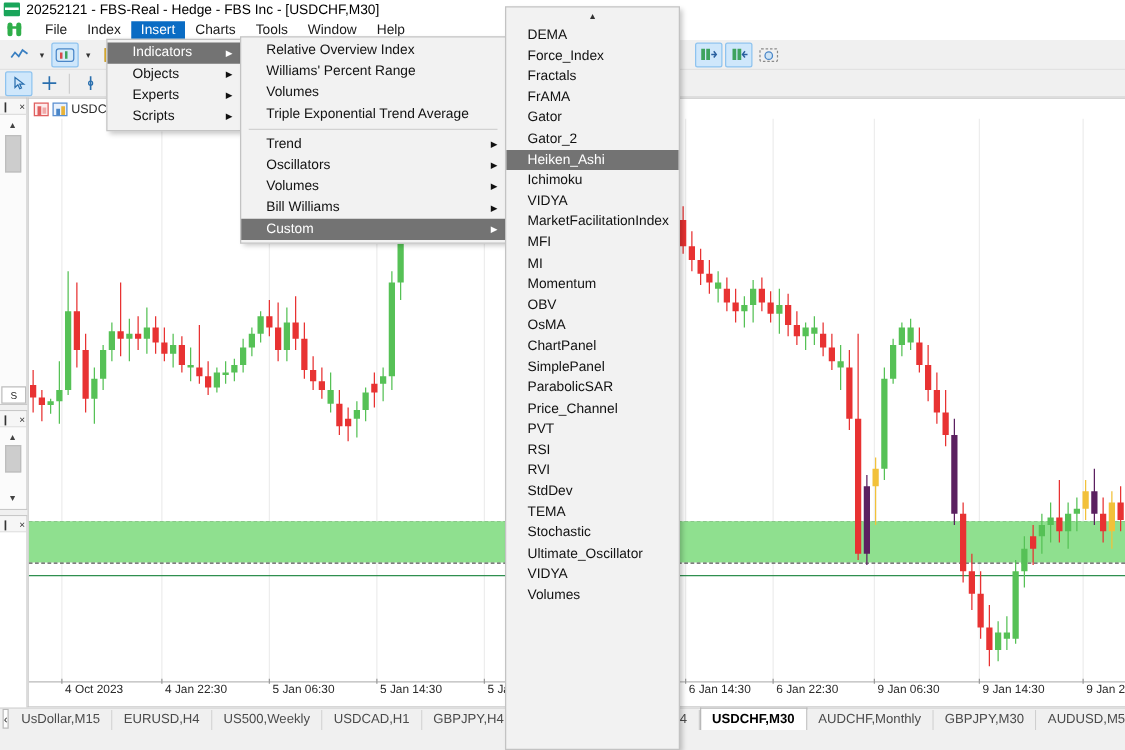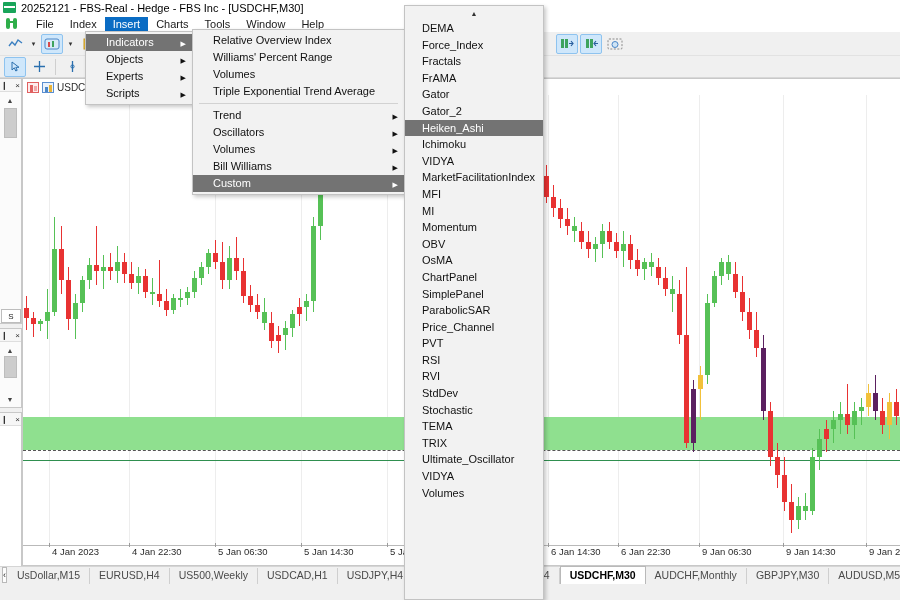--- a/index.html
+++ b/index.html
@@ -758,41 +758,41 @@
         <div class="candle" style="left: 864px;">
           <div class="wick" style="top: 298.32px; height: 45.2px; background: rgb(242, 193, 58);"></div>
           <div class="body" style="top: 307.36px; height: 22.6px; background: rgb(242, 193, 58);"></div>
         </div>
         <div class="candle" style="left: 871px;">
           <div class="wick" style="top: 293.8px; height: 36.16px; background: rgb(232, 50, 50);"></div>
           <div class="body" style="top: 307.36px; height: 13.56px; background: rgb(232, 50, 50);"></div>
         </div>
       </div>
     <div class="axis-x" id="axis-x">
-        <div class="xtick" style="left: 26px;">4 Jan 2023</div>
+        <div class="xtick" style="left: 26px;">4 Oct 2023</div>
         <div class="xtick" style="left: 106px;">4 Jan 22:30</div>
         <div class="xtick" style="left: 192px;">5 Jan 06:30</div>
         <div class="xtick" style="left: 278px;">5 Jan 14:30</div>
         <div class="xtick" style="left: 364px;">5 Jan 22:30</div>
         <div class="xtick" style="left: 525px;">6 Jan 14:30</div>
         <div class="xtick" style="left: 595px;">6 Jan 22:30</div>
         <div class="xtick" style="left: 676px;">9 Jan 06:30</div>
         <div class="xtick" style="left: 760px;">9 Jan 14:30</div>
         <div class="xtick" style="left: 843px;">9 Jan 22:30</div>
       </div>
   </div>
 
   <div id="chart-tabs">
     <div class="ctab-nav">‹</div>
     <div id="ctabs-container" style="display:flex;align-items:flex-end;">
         <div class="ctab">UsDollar,M15</div>
         <div class="ctab">EURUSD,H4</div>
         <div class="ctab">US500,Weekly</div>
         <div class="ctab">USDCAD,H1</div>
-        <div class="ctab">USDJPY,H4</div>
+        <div class="ctab">GBPJPY,H4</div>
         <div class="ctab">XAUUSD,H1</div>
         <div class="ctab">US100,H4</div>
         <div class="ctab active">USDCHF,M30</div>
         <div class="ctab">AUDCHF,Monthly</div>
         <div class="ctab">GBPJPY,M30</div>
         <div class="ctab">AUDUSD,M5</div>
       </div>
   </div>
 
 
@@ -835,22 +835,21 @@
         <div class="pi"><span>OBV</span></div>
         <div class="pi"><span>OsMA</span></div>
         <div class="pi"><span>ChartPanel</span></div>
         <div class="pi"><span>SimplePanel</span></div>
         <div class="pi"><span>ParabolicSAR</span></div>
         <div class="pi"><span>Price_Channel</span></div>
         <div class="pi"><span>PVT</span></div>
         <div class="pi"><span>RSI</span></div>
         <div class="pi"><span>RVI</span></div>
         <div class="pi"><span>StdDev</span></div>
+        <div class="pi"><span>TEMA</span></div>
         <div class="pi"><span>Stochastic</span></div>
-        <div class="pi"><span>TEMA</span></div>
-        <div class="pi"><span>TRIX</span></div>
         <div class="pi"><span>Ultimate_Oscillator</span></div>
         <div class="pi"><span>VIDYA</span></div>
         <div class="pi"><span>Volumes</span></div>
       </div>
   </div>
 
 </div>
 
 </body></html>

